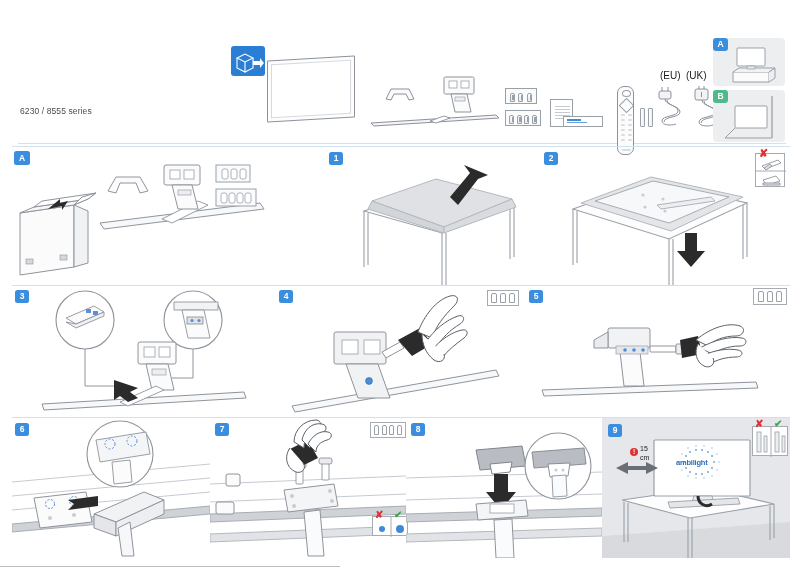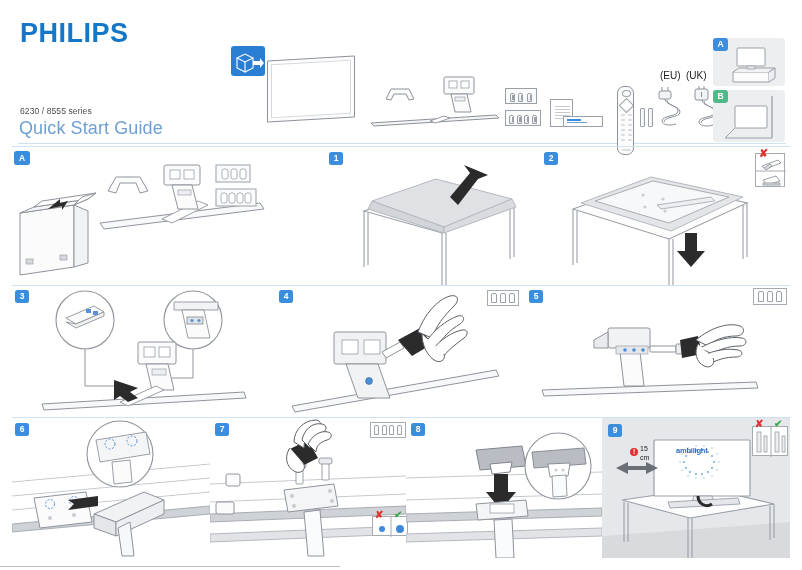--- a/index.html
+++ b/index.html
@@ -157,23 +157,21 @@
     background: #b9bcc1;
   }
 </style>
 </head>
 <body>
 
 <div id="page">
 
   <div id="header">
 
-    <div id="philips-logo">PHILIPS</div>
     <div id="series-label">6230 / 8555 series</div>
-    <div id="guide-title">Quick Start Guide</div>
     <div id="title-rule"></div>
 
     <div id="unpack-icon">
       <svg width="34" height="30" viewBox="0 0 34 30">
         <g fill="none" stroke="#ffffff" stroke-width="1.1">
           <path d="M6 12 L14 8 L22 12 L14 16 Z"></path>
           <path d="M6 12 L6 22 L14 26 L14 16"></path>
           <path d="M22 12 L22 22 L14 26"></path>
         </g>
         <path d="M22 15 L29 15 L29 12 L33 17 L29 22 L29 19 L22 19 Z" fill="#ffffff"></path>
@@ -710,21 +708,21 @@
             <circle cx="110" cy="58" r="0.8"></circle>
           <circle cx="102" cy="60" r="0.8"></circle>
             <circle cx="94" cy="60" r="0.8"></circle>
           <circle cx="86" cy="58" r="0.8"></circle>
             <circle cx="80" cy="52" r="0.8"></circle>
         </g>
 
         <path d="M14 50 L26 44 L26 48 L44 48 L44 44 L56 50 L44 56 L44 52 L26 52 L26 56 Z" fill="#6a6f76"></path>
       </svg>
 
-      <div class="ambilight-logo" style="left:74px; top:28px;">ambilight</div>
+      <div class="ambilight-logo" style="left:74px; top:40px;">ambilight</div>
 
       <div class="red-dot" style="left:28px; top:30px;">!</div>
       <div class="dist-num" style="left:38px; top:27px;">15</div>
       <div class="dist-num" style="left:38px; top:36px;">cm</div>
 
       <div class="warn-box" style="left:150px; top:8px; width:36px; height:30px;">
         <div class="warn-x" style="left:2px; top:-9px; font-size:10px;">✘</div>
         <div class="warn-ok" style="left:21px; top:-9px; font-size:10px;">✔</div>
         <svg width="36" height="30" viewBox="0 0 36 30" style="position:absolute;left:0;top:0;">
           <line x1="18" y1="0" x2="18" y2="30" stroke="#a6abb2" stroke-width="1"></line>

